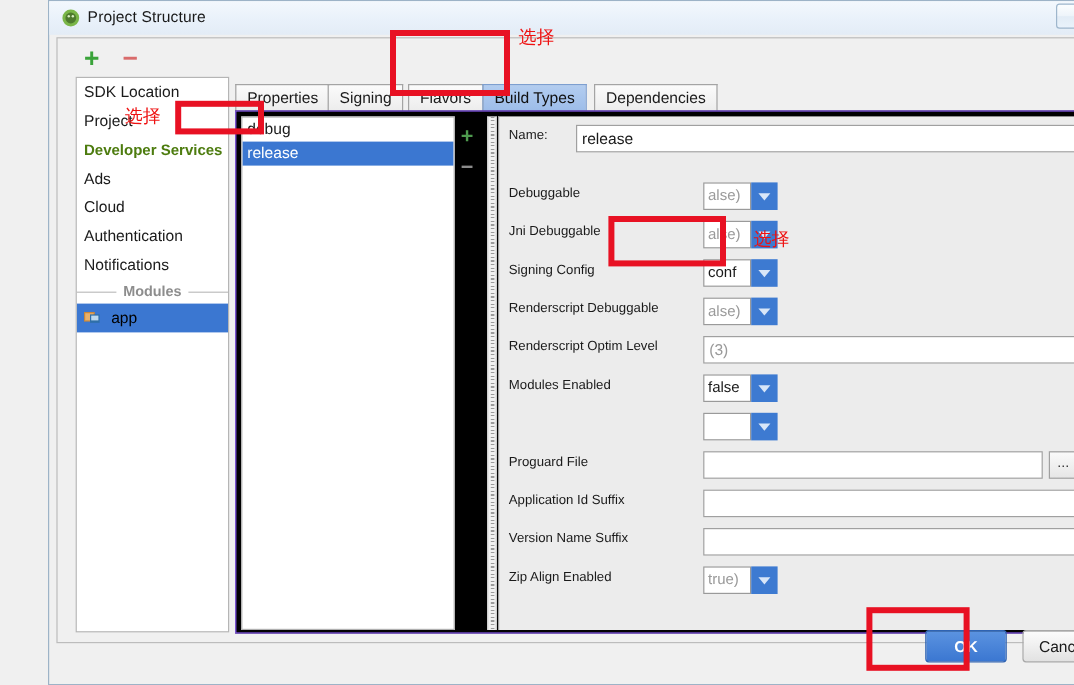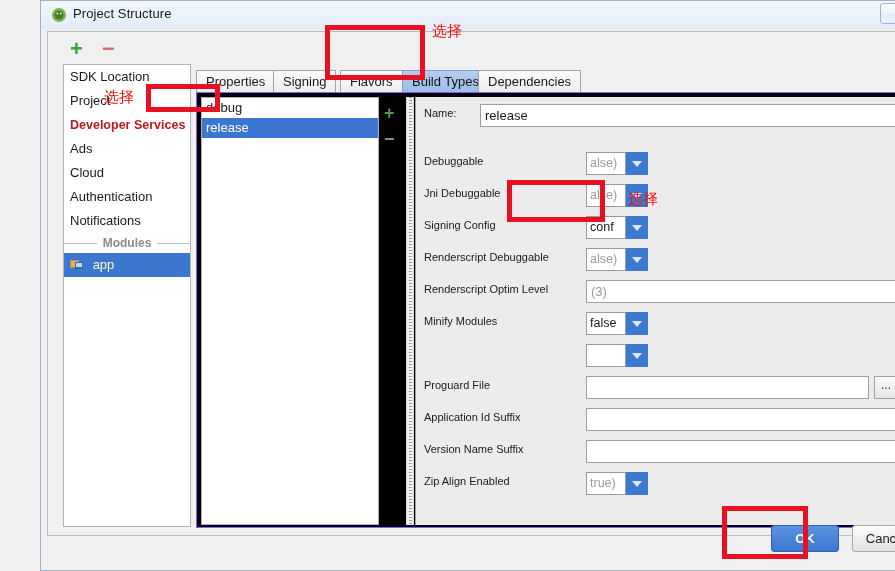--- a/index.html
+++ b/index.html
@@ -92,39 +92,39 @@
   }
   .side-item {
     height: 24px;
     line-height: 24px;
     padding-left: 6px;
     font-size: 13px;
     color: #1a1a1a;
     white-space: nowrap;
   }
   .side-item.group {
-    color: #b91c1c;
+    color: #4d7c0f;
     font-weight: bold;
     font-size: 12.5px;
   }
   .side-sep {
     position: relative;
     height: 20px;
     display: flex; align-items: center; justify-content: center;
   }
   .side-sep .line {
     flex: 1; height: 1px; background: #bdbdbd;
   }
   .side-sep .lbl {
     font-size: 12px; font-weight: bold; color: #8d8d8d;
     padding: 0 6px;
   }
   .side-item.selected {
     background: #3b77d1;
-    color: #fef9c3;
+    color: #000000;
   }
   .mod-icon {
     display: inline-block;
     width: 14px; height: 12px;
     vertical-align: -2px;
     margin-right: 5px;
     position: relative;
   }
 
   
@@ -396,21 +396,21 @@
           </svg>
           <span>app</span>
         </div>
       </div>
 
       <div class="tabs-row">
         <div class="tab" style="left:0px;">Properties</div>
         <div class="tab" style="left:77px;">Signing</div>
         <div class="tab" style="left:144px;text-align:center;">Flavors</div>
         <div class="tab active" style="left:206px;">Build Types</div>
-        <div class="tab" style="left:282px;">Dependencies</div>
+        <div class="tab" style="left:299px;">Dependencies</div>
       </div>
 
       <div class="tabpanel">
 
         <div class="bt-list">
           <div class="bt-item">debug</div>
           <div class="bt-item selected">release</div>
         </div>
 
         <div class="bt-buttons">
@@ -468,21 +468,21 @@
                 </div>
             </div>
           </div>
 
           <div class="frow" style="top:180px; width:490px;">
             <div class="flabel">Renderscript Optim Level</div>
             <div class="ftext placeholder" style="left:170px; top:3px; width:312px;">(3)</div>
           </div>
 
           <div class="frow" style="top:212px; width:490px;">
-            <div class="flabel">Minify Modules</div>
+            <div class="flabel">Modules Enabled</div>
             <div class="combo" style="left:170px; top:3px;">
               <div class="cbox">false</div>
               <div class="carrow">
                   <span class="tri"></span>
                 </div>
             </div>
           </div>
 
           <div class="frow" style="top:244px; width:490px;">
             <div class="combo" style="left:170px; top:3px;">

